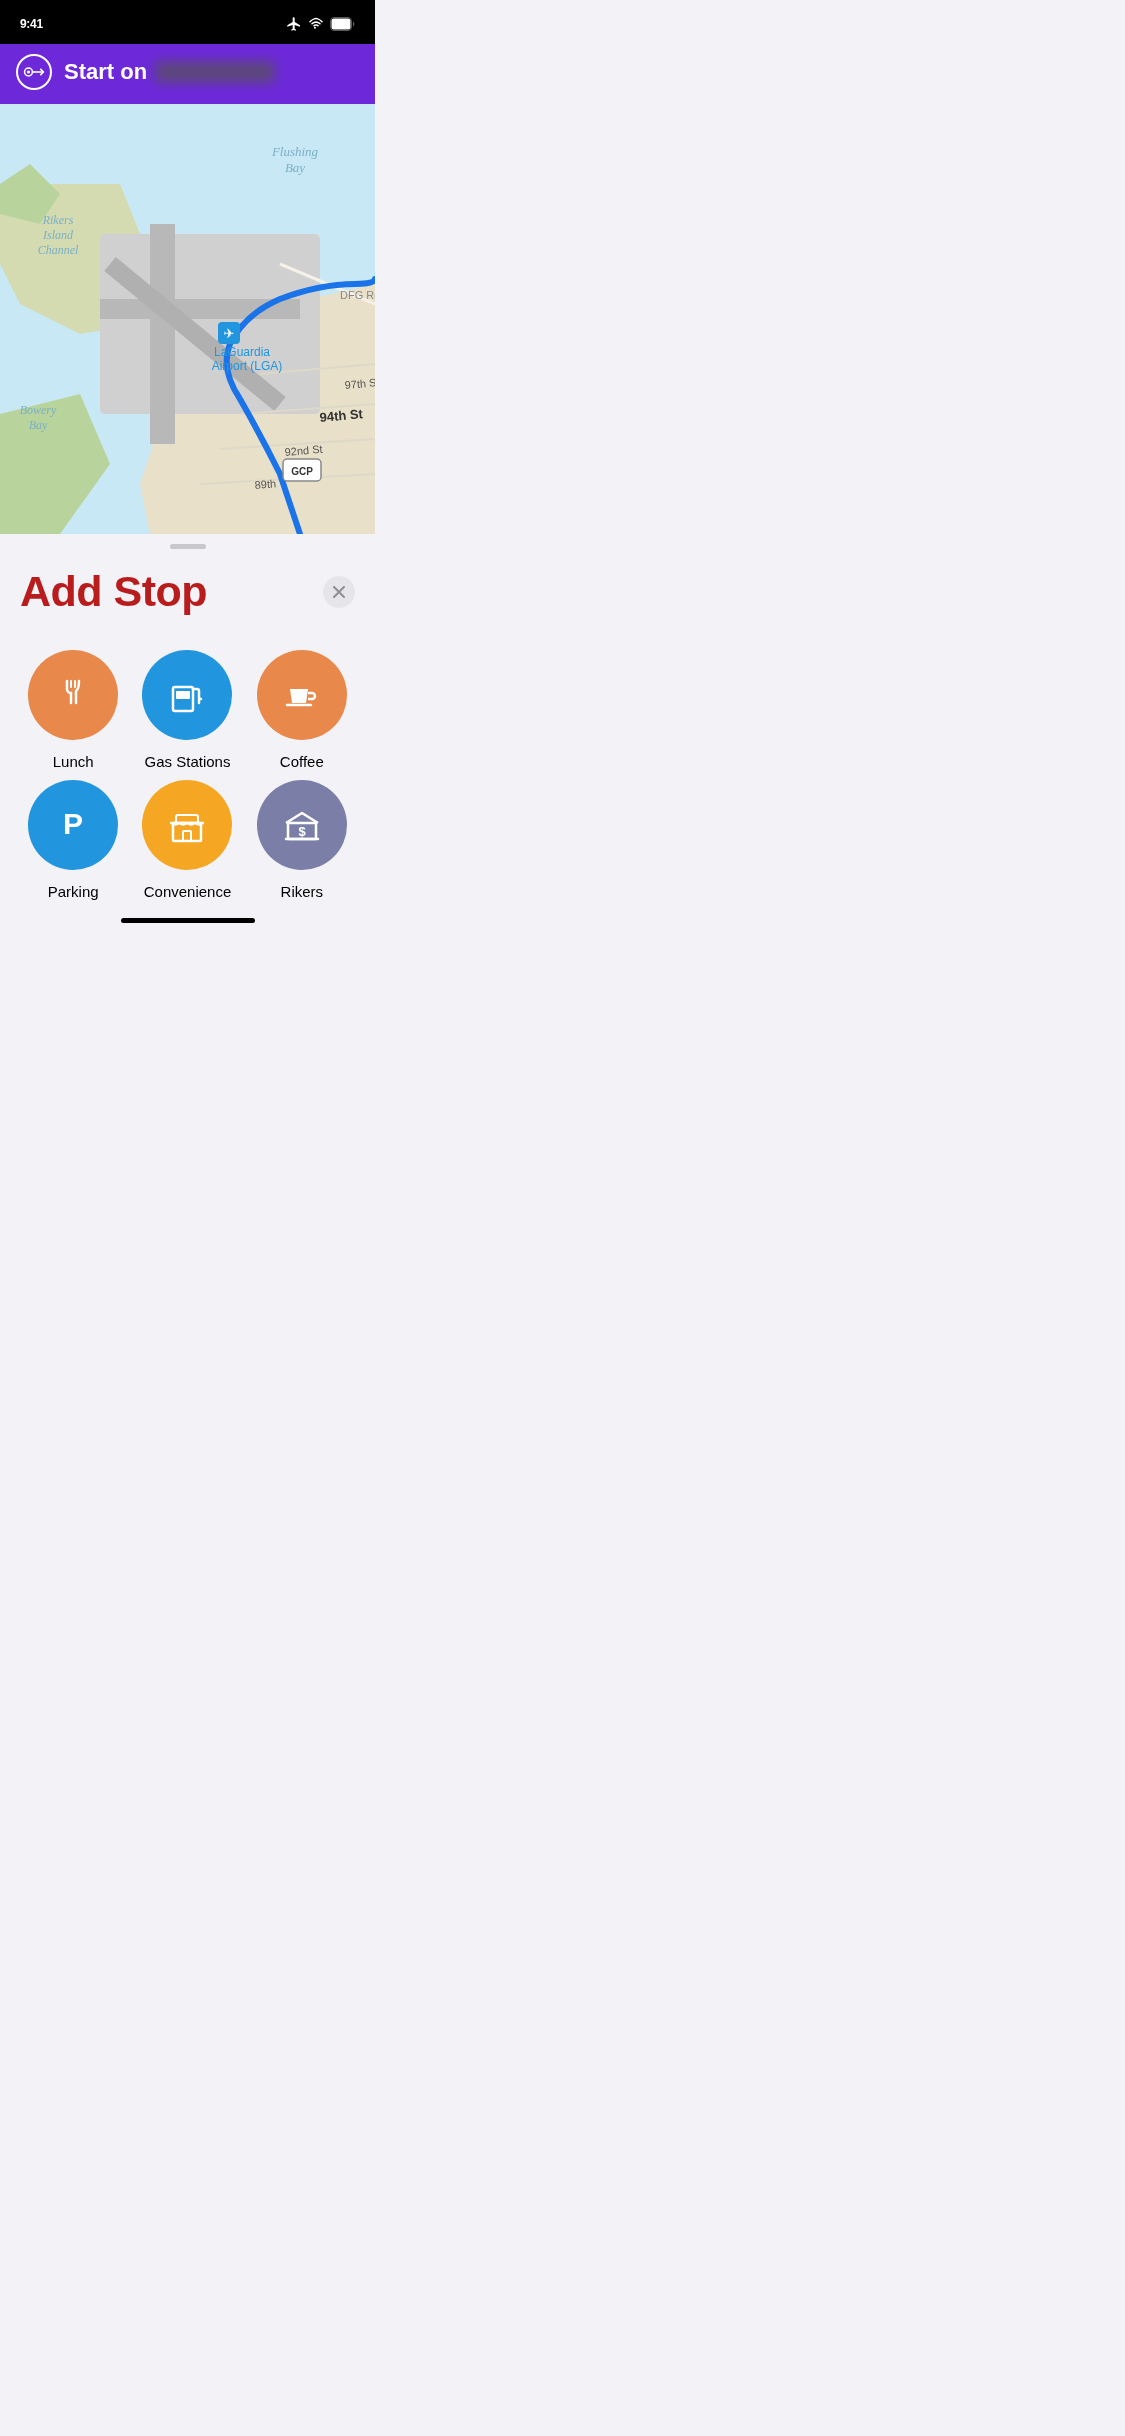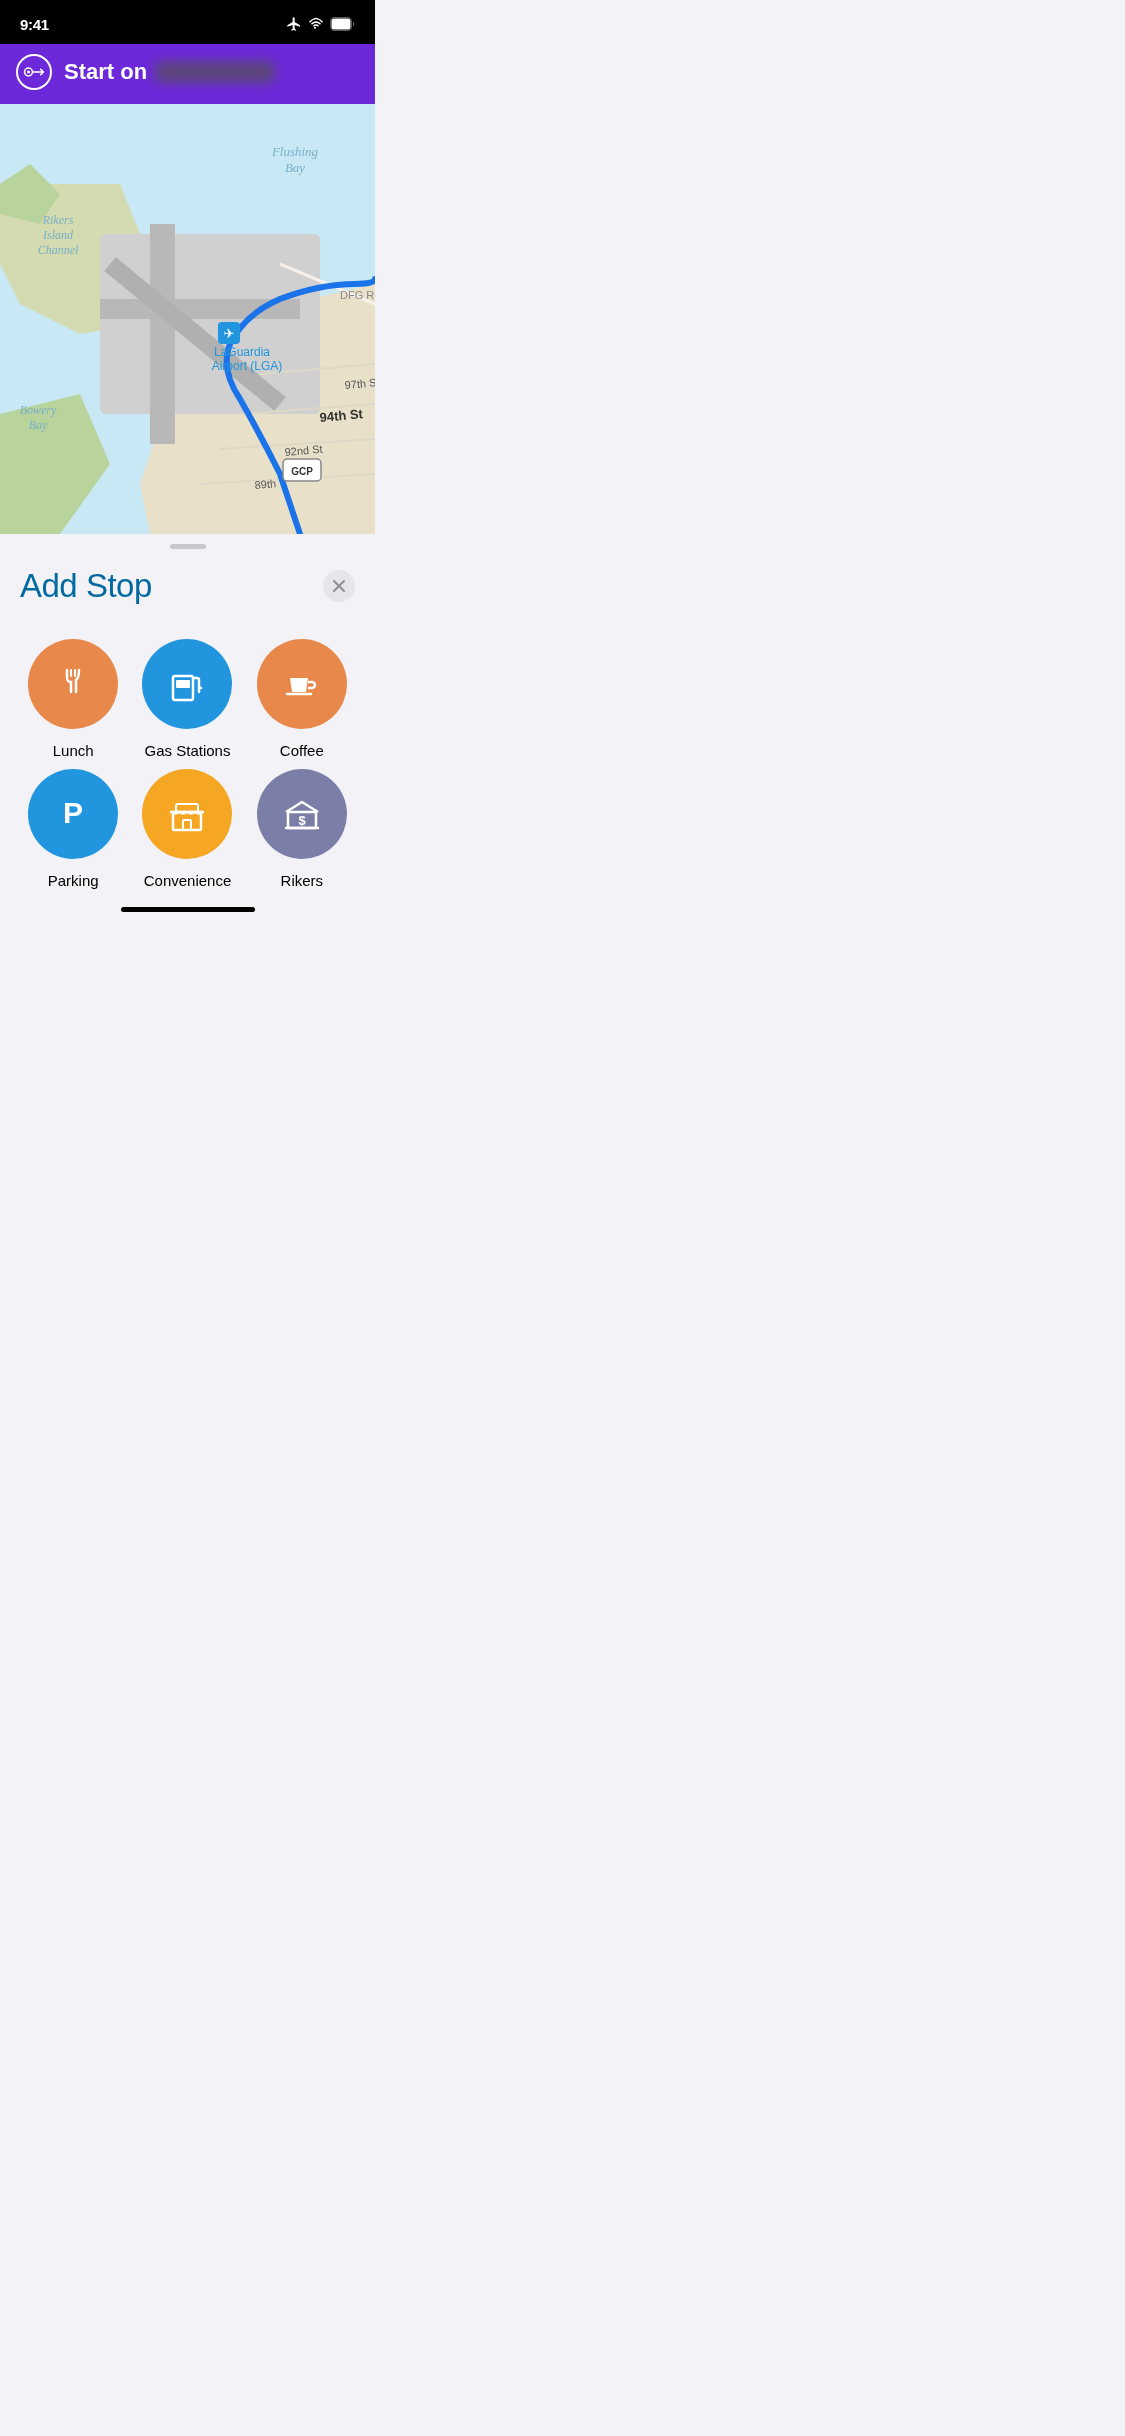--- a/index.html
+++ b/index.html
@@ -17,21 +17,21 @@
     .status-bar {
       background: #000;
       color: #fff;
       display: flex;
       justify-content: space-between;
       align-items: center;
       padding: 14px 20px 10px 20px;
       height: 44px;
     }
     .status-time {
-      font-size: 15px;
+      font-size: 12px;
       font-weight: 600;
       letter-spacing: -0.3px;
     }
     .status-icons {
       display: flex;
       align-items: center;
       gap: 6px;
     }
     .status-icons svg {
       fill: white;
@@ -110,23 +110,23 @@
     }
 
     
     .add-stop-header {
       display: flex;
       justify-content: space-between;
       align-items: center;
       padding: 18px 20px 6px 20px;
     }
     .add-stop-title {
-      font-size: 33px;
-      font-weight: 400;
-      color: #0369a1;
+      font-size: 43px;
+      font-weight: 700;
+      color: #b91c1c;
       letter-spacing: -0.5px;
     }
     .close-button {
       width: 32px;
       height: 32px;
       background: #e5e5ea;
       border-radius: 50%;
       display: flex;
       align-items: center;
       justify-content: center;

